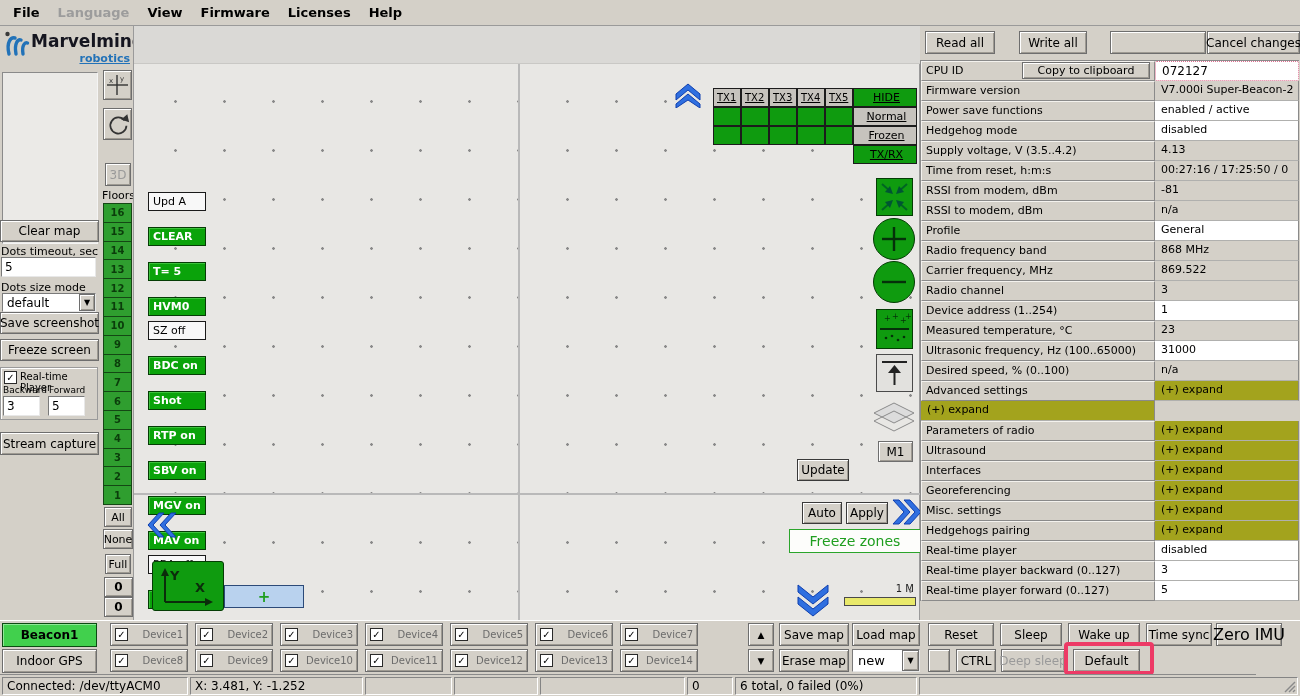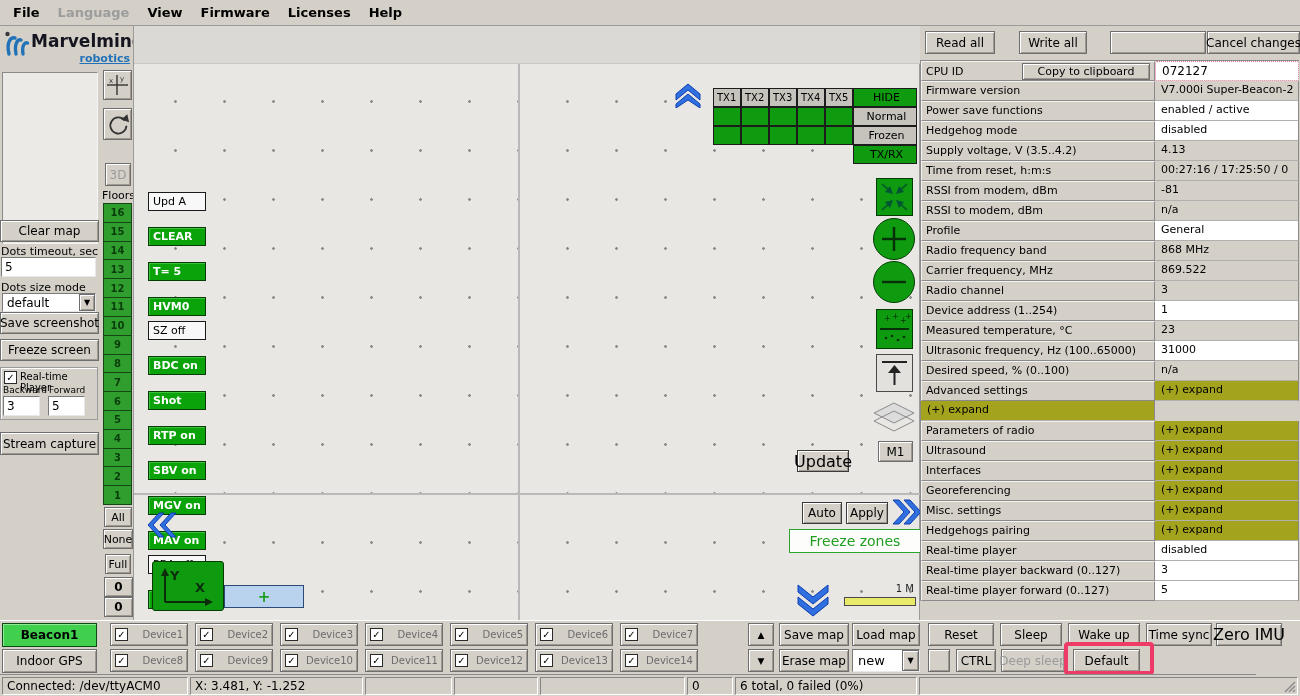--- a/index.html
+++ b/index.html
@@ -32,21 +32,21 @@
                 color:#0b3d0b; font-weight:bold; font-size:10px; display:flex; align-items:center; justify-content:center; }
 
   
   #map { left:133px; top:26px; width:787px; height:594px; background:#e8e7e4; border-left:1px solid #9a9a9a; border-right:1px solid #9a9a9a; }
   #map-strip { left:0; top:0; width:787px; height:38px; background:#dad9d6; border-bottom:1px solid #c9c8c5; }
   #map-dots { left:0; top:38px; width:787px; height:556px;
       background-image: radial-gradient(circle, #8a8a8a 1px, transparent 1.6px);
       background-size: 49px 49px; background-position: 17px 13px; }
   .crosshair { background:#b9b9b9; }
   .map-btn { height:19px; min-width:46px; padding:0 4px; margin-bottom:5px; display:flex; align-items:center; font-size:11px; }
-  .tx-cell { border:1px solid #1c1c1c; font-size:10px; display:flex; align-items:center; padding-left:3px; }
+  .tx-cell { border:1px solid #1c1c1c; font-size:10px; display:flex; align-items:center; padding-left:3px;text-decoration:underline; }
   .tx-head { background:#c6c3bd; }
   .tx-green { background:#0f9b0f; }
   .tx-side { justify-content:center; font-size:11px; }
   .tx-hidden { border:none; background:transparent; }
   .iconbox-green { background:#0f9b0f; border:1px solid #043c04; }
   .iconbox-gray { background:#e2e1de; border:1px solid #4a4a4a; }
   .circle-green { background:#0f9b0f; border:1px solid #043c04; border-radius:50%; }
 
   
   #right-panel { left:920px; top:26px; width:380px; height:594px; background:#d4d0c8; }
@@ -317,21 +317,21 @@
         <line x1="17.5" y1="30" x2="17.5" y2="13" stroke="#222" stroke-width="2"></line>
         <polygon points="17.5,10 11,18 24,18" fill="#222"></polygon>
       </svg>
     </div>
     <svg class="abs" style="left:737px;top:375px;" width="46" height="40" viewBox="0 0 46 40">
       <polygon points="23,2 43,12 23,22 3,12" fill="#dcdcdc" stroke="#8a8a8a"></polygon>
       <polygon points="23,10 43,20 23,30 3,20" fill="none" stroke="#8a8a8a"></polygon>
     </svg>
     <div class="abs raised btn" style="left:744px;top:415px;width:35px;height:21px;font-size:12px;">M1</div>
 
-    <div class="abs raised btn" style="left:663px;top:424px;width:52px;height:22px;border-color:#3a3a3a;font-size:16px;">Update</div>
+    <div class="abs raised btn" style="left:663px;top:433px;width:52px;height:22px;border-color:#3a3a3a;font-size:12px;">Update</div>
     <div class="abs raised btn" style="left:668px;top:476px;width:40px;height:22px;border-color:#3a3a3a;font-size:12px;">Auto</div>
     <div class="abs raised btn" style="left:712px;top:476px;width:42px;height:22px;border-color:#3a3a3a;font-size:12px;">Apply</div>
     <div class="abs btn" style="left:655px;top:503px;width:132px;height:24px;background:#fdfdfb;border:1px solid #2ba52b;color:#1f9e1f;font-size:14px;">Freeze zones</div>
 
     <div class="abs" style="left:18px;top:535px;width:72px;height:50px;background:#0f9b0f;border:1px solid #043c04;border-radius:3px;">
       <svg width="70" height="48" viewBox="0 0 70 48">
         <line x1="12" y1="40" x2="12" y2="10" stroke="#0b2d0b" stroke-width="2"></line>
         <polygon points="12,6 8,14 16,14" fill="#0b2d0b"></polygon>
         <line x1="12" y1="40" x2="56" y2="40" stroke="#0b2d0b" stroke-width="2"></line>
         <polygon points="60,40 52,36 52,44" fill="#0b2d0b"></polygon>
@@ -348,21 +348,21 @@
 
   <div id="right-panel" class="abs">
     <div class="abs raised btn" style="left:5px;top:5px;width:70px;height:23px;font-size:12px;">Read all</div>
     <div class="abs raised btn" style="left:79px;top:5px;width:68px;height:23px;font-size:12px;margin-left:20px;">Write all</div>
     <div class="abs raised btn" style="left:190px;top:5px;width:96px;height:23px;"></div>
     <div class="abs raised btn" style="left:287px;top:5px;width:93px;height:23px;font-size:12px;">Cancel changes</div>
 
     <div class="abs" style="left:0;top:34px;width:379px;border-top:1px solid #8a8a8a;border-left:1px solid #8a8a8a;">
 
       <div class="prow">
-        <div class="pl" style="display:flex;align-items:center;">
+        <div class="pl" style="display:flex;">
           <span>CPU ID</span>
           <span class="raised btn" style="margin-left:auto;width:128px;height:17px;">Copy to clipboard</span>
         </div>
         <div class="cpu-val">072127</div>
       </div>
 
       <div>
 
           <div class="prow">
             <div class="pl">Firmware version</div>

